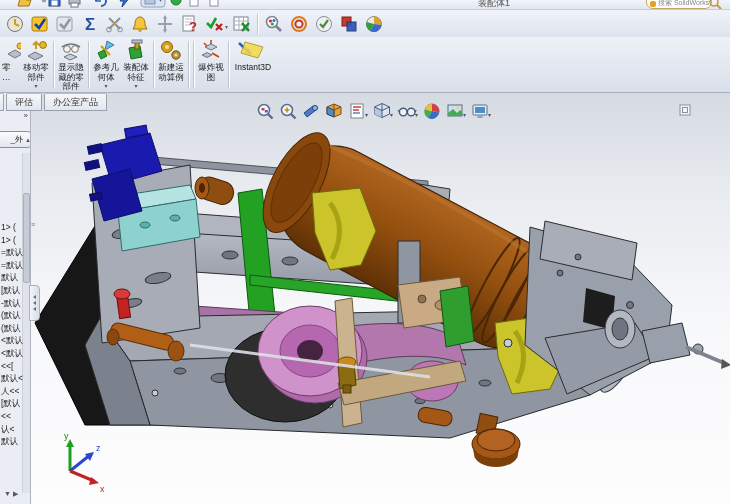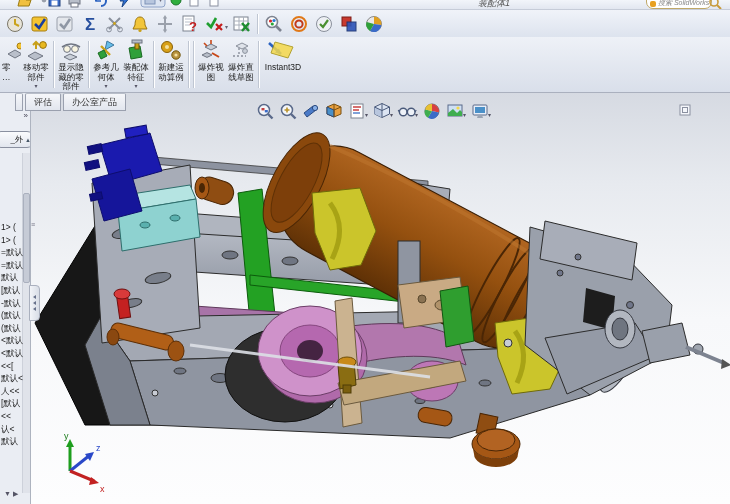--- a/index.html
+++ b/index.html
@@ -2,21 +2,21 @@
 <html><head>
 <meta charset="utf-8">
 <style>
   html,body{margin:0;padding:0;}
   body{width:730px;height:504px;overflow:hidden;position:relative;
        font-family:"Liberation Sans","DejaVu Sans",sans-serif;
        background:#eef1f6;-webkit-font-smoothing:antialiased;}
   .abs{position:absolute;}
   
   #menu-strip{left:0;top:0;width:730px;height:9px;overflow:hidden;
-    background:linear-gradient(#f2f5fa,#e2e7f0);border-bottom:1px solid #c6ccd8;font-style:italic;}
+    background:linear-gradient(#f2f5fa,#e2e7f0);border-bottom:1px solid #c6ccd8;}
   #menu-strip .mico{position:absolute;top:-8px;width:16px;height:16px;}
   #title-frag{position:absolute;top:-3px;left:478px;font-size:9px;color:#555;}
   #search-box{position:absolute;top:-8px;left:646px;width:58px;height:15px;
     background:#fff;border:1px solid #c0a868;border-radius:7px;display:flex;align-items:flex-end;
     font-size:7px;color:#888;padding:0 3px;overflow:hidden;white-space:nowrap;}
   #search-flag{width:6px;height:6px;background:#e8a020;border-radius:2px;margin:0 2px 1px 0;flex:none;}
   #search-mag{position:absolute;top:-4px;left:708px;}
   
   #quickbar{left:0;top:10px;width:730px;height:27px;
     background:linear-gradient(#f0f3f9,#dde3ee);display:flex;align-items:center;padding-left:2px;box-sizing:border-box;}
@@ -33,21 +33,21 @@
   .cbtn .clabel{font-size:8.5px;line-height:9.5px;color:#222;text-align:center;white-space:pre-line;}
   .cbtn .caret{font-size:6px;color:#556;line-height:6px;margin-top:1px;}
   .csep{width:1px;background:#bfc6d2;box-shadow:1px 0 0 #fff;margin:4px 2px;flex:none;}
   .cpartial{width:17px;overflow:hidden;align-items:flex-start;}
   
   #workspace{left:0;top:93px;width:730px;height:411px;}
   
   #viewport{left:30px;top:0;width:700px;height:411px;
     background:linear-gradient(#d6dae2 0%,#e7eaef 22%,#f7f8fa 55%,#fdfdfe 100%);}
   
-  #tabstrip{left:0;top:0;height:19px;display:flex;align-items:flex-start;z-index:5;margin-left:19px;}
+  #tabstrip{left:0;top:0;height:19px;display:flex;align-items:flex-start;z-index:5;}
   .rtab{height:16px;border:1px solid #9aa0ae;border-top-color:#b8bec9;border-radius:2px 2px 0 0;
     background:linear-gradient(#f6f7fa,#e2e6ee);font-size:9px;color:#333;
     display:flex;align-items:center;padding:0 8px;margin-right:2px;}
   .rtab.partial{width:6px;padding:0;margin-left:-4px;}
   
   #headsup{left:253px;top:7px;height:22px;display:flex;align-items:center;z-index:6;}
   .hz{width:23px;height:22px;display:flex;align-items:center;justify-content:center;}
   .hdd{font-size:6px;color:#556;margin:6px 2px 0 -3px;}
   #restore-btn{left:679px;top:9px;z-index:6;}
   
@@ -308,31 +308,20 @@
         <svg width="26" height="26" viewBox="0 0 26 26">
           <path d="M7 9 L13 6 L19 9 L13 12 Z" fill="#c9cfd8" stroke="#6f7582"></path>
           <path d="M4 17 L9 14.6 L14 17 L9 19.4 Z" fill="#b9bfca" stroke="#6f7582"></path>
           <path d="M14 15 L21 19" stroke="#c84818" stroke-width="2"></path>
           <path d="M13 2 V6 M6 5 L9 8" stroke="#c84818" stroke-width="1.6"></path>
         </svg>
       </div>
       <div class="clabel">爆炸视
 图</div>
     </div>
-    <div class="cbtn">
-      <div class="cicon">
-        <svg width="26" height="26" viewBox="0 0 26 26">
-          <path d="M8 8 L14 5 L20 8 L14 11 Z" fill="#dfe3ea" stroke="#8a909c"></path>
-          <path d="M5 18 L18 18 M11 10 L11 18" stroke="#8a909c" stroke-width="1.4" stroke-dasharray="2 2"></path>
-          <circle cx="17" cy="13" r="2.4" fill="#c9cfd8" stroke="#8a909c"></circle>
-        </svg>
-      </div>
-      <div class="clabel">爆炸直
-线草图</div>
-    </div>
     <div class="csep"></div>
     <div class="cbtn">
       <div class="cicon">
         <svg width="40" height="26" viewBox="0 0 40 26">
           <path d="M6 5 L18 16" stroke="#2a62c0" stroke-width="2.6"></path>
           <polygon points="18,16 12,14.5 16,10.5" fill="#2a62c0"></polygon>
           <path d="M12 4 L30 9 L25 20 L8 15 Z" fill="#f4d84a" stroke="#a89410" opacity="0.85"></path>
         </svg>
       </div>
       <div class="clabel">Instant3D</div>

